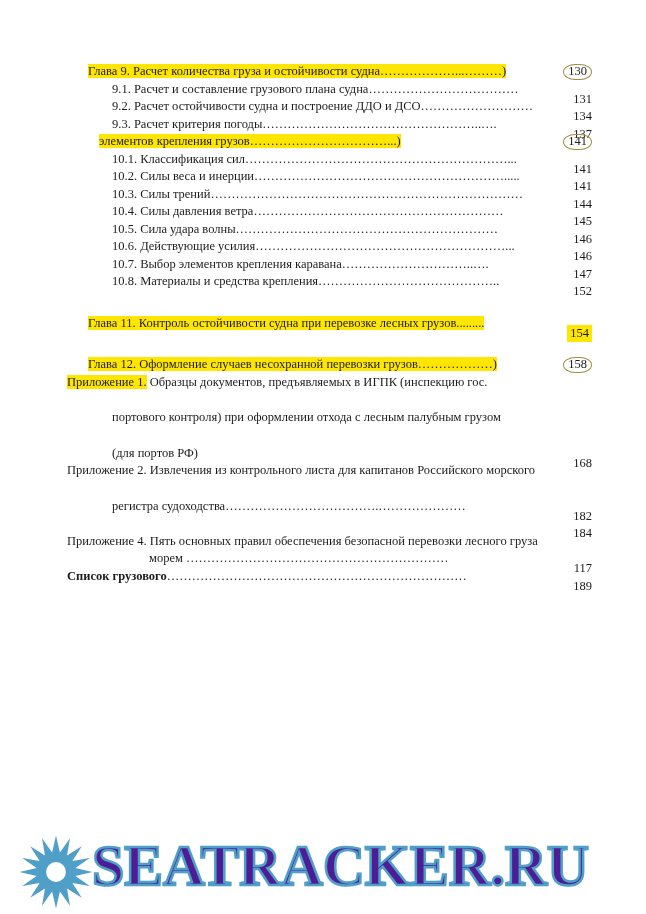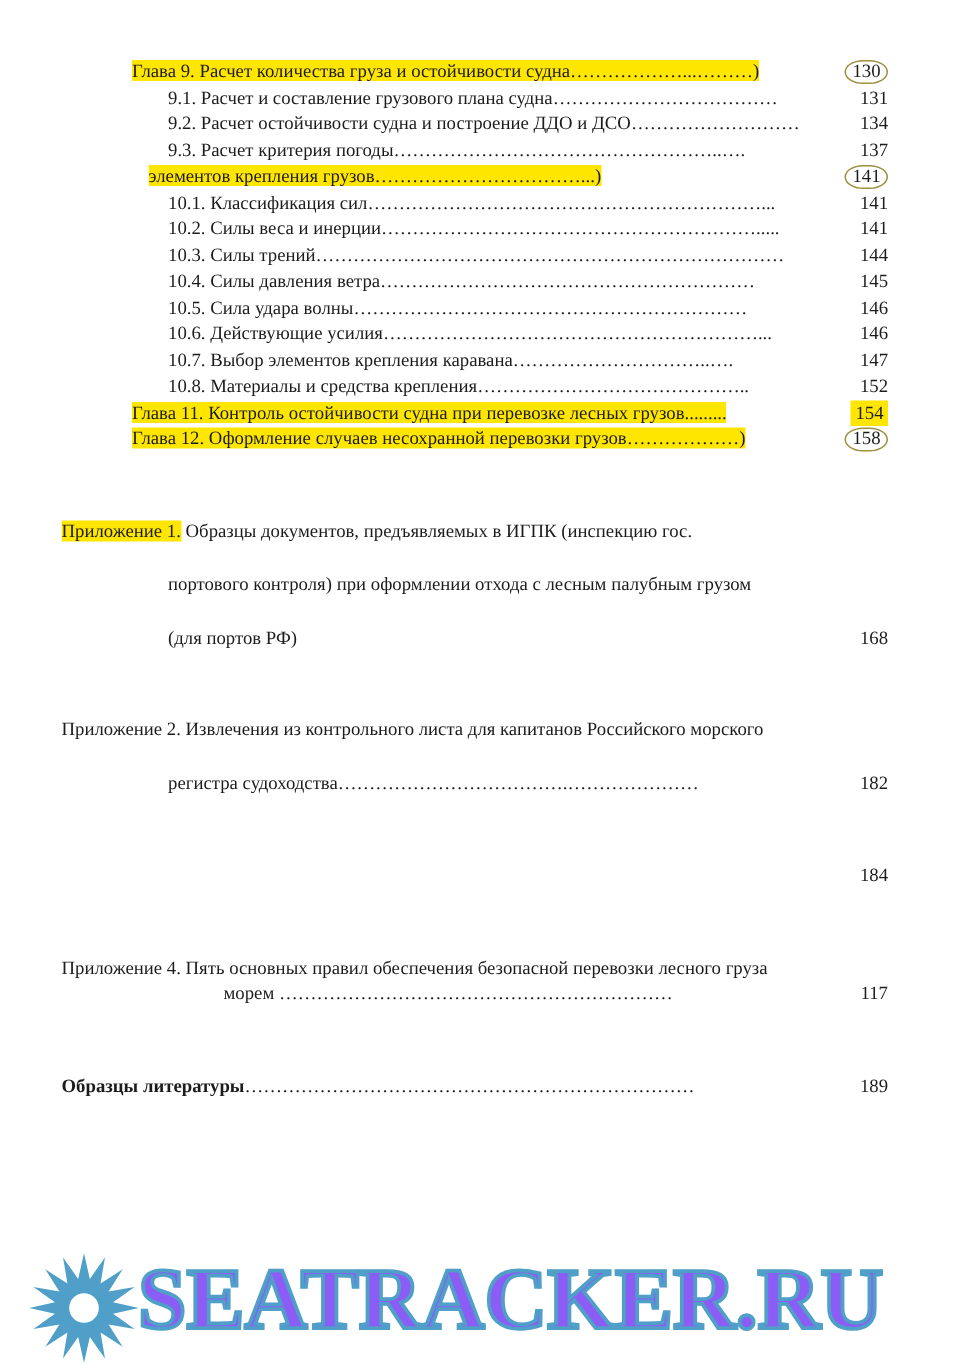--- a/index.html
+++ b/index.html
@@ -10,49 +10,49 @@
     margin:0 auto;
     background:#ffffff;
     font-family:"Liberation Serif", serif;
     font-size:12.5px;
     color:#1c1c1c;
     overflow:hidden;
   }
   .toc{position:absolute;top:39px;left:0;width:646px;}
   .row{position:relative;height:17.5px;line-height:17.5px;padding-right:86px;box-sizing:border-box;}
   .rt{overflow:hidden;white-space:nowrap;height:17.5px;}
-  .ind-ch{padding-left:88px;}
+  .ind-ch{padding-left:88px;margin-top:24px;}
   .ind-ch2{padding-left:99px;}
   .ind-sub{padding-left:112px;}
-  .ind-pril{padding-left:41px;margin-top:44px;}
+  .ind-pril{padding-left:67px;}
   .ind-cont{padding-left:112px;margin-top:18px;}
   .ind-cont3{padding-left:149px;}
   .hl{background:#ffe600;}
   .bold{font-weight:bold;}
-  .pnum{position:absolute;right:54px;top:0;line-height:17.5px;}
+  .pnum{position:absolute;right:54px;top:10px;line-height:17.5px;}
   .pnum.circ{
     border:1.5px solid #9c8f3f;
     border-radius:50% / 60%;
     padding:0 4px;
     line-height:13.5px;
     top:1px;
   }
   .pnum.phl{background:#ffe600;padding:0 3px;}
   .watermark{
     position:absolute;
     left:0;top:830px;width:646px;height:84px;
   }
   .wm-icon{position:absolute;left:18px;top:4px;width:76px;height:76px;}
   .wm-text{
     position:absolute;left:92px;top:2px;
     font-family:"Liberation Serif", serif;
     font-weight:700;
     font-size:58px;
     letter-spacing:0px;
-    color:#8b5cf6;
+    color:#4c1d95;
     -webkit-text-stroke:2.5px #4f9fc8;
     text-shadow:0 0 1px #4f9fc8;
     white-space:nowrap;
   }
 </style>
 </head>
 <body>
 
 <div class="page">
   <div class="toc">
@@ -166,21 +166,21 @@
       <div class="rt"><span>Приложение 4. Пять основных правил обеспечения безопасной перевозки лесного груза</span></div>
       <span class="pnum"></span>
     </div>
 
     <div class="row ind-cont3">
       <div class="rt"><span>морем </span><span class="dots">………………………………………………………</span></div>
       <span class="pnum">117</span>
     </div>
 
     <div class="row ind-pril">
-      <div class="rt"><span class="bold">Образцы литературы</span><span class="dots">………………………………………………………………</span></div>
+      <div class="rt"><span class="bold">Список грузового</span><span class="dots">………………………………………………………………</span></div>
       <span class="pnum">189</span>
     </div>
 
   </div>
 
   <div class="watermark">
     <svg class="wm-icon" viewBox="0 0 100 100" xmlns="http://www.w3.org/2000/svg">
       <polygon fill="#4f9fc8" points="98,50 75.5,44.9 94.4,31.6 71.6,35.5 83.9,16.1 64.5,28.4 68.4,5.6 55.1,24.5 50,2 44.9,24.5 31.6,5.6 35.5,28.4 16.1,16.1 28.4,35.5 5.6,31.6 24.5,44.9 2,50 24.5,55.1 5.6,68.4 28.4,64.5 16.1,83.9 35.5,71.6 31.6,94.4 44.9,75.5 50,98 55.1,75.5 68.4,94.4 64.5,71.6 83.9,83.9 71.6,64.5 94.4,68.4 75.5,55.1"></polygon>
       <circle cx="50" cy="50" r="15" fill="#ffffff" stroke="#4f9fc8" stroke-width="4"></circle>
     </svg>

